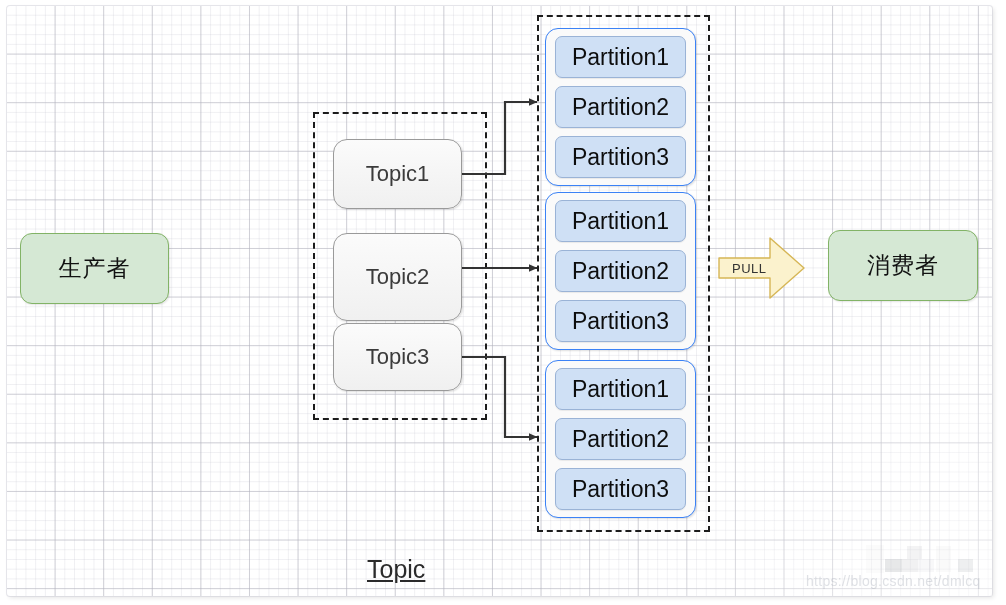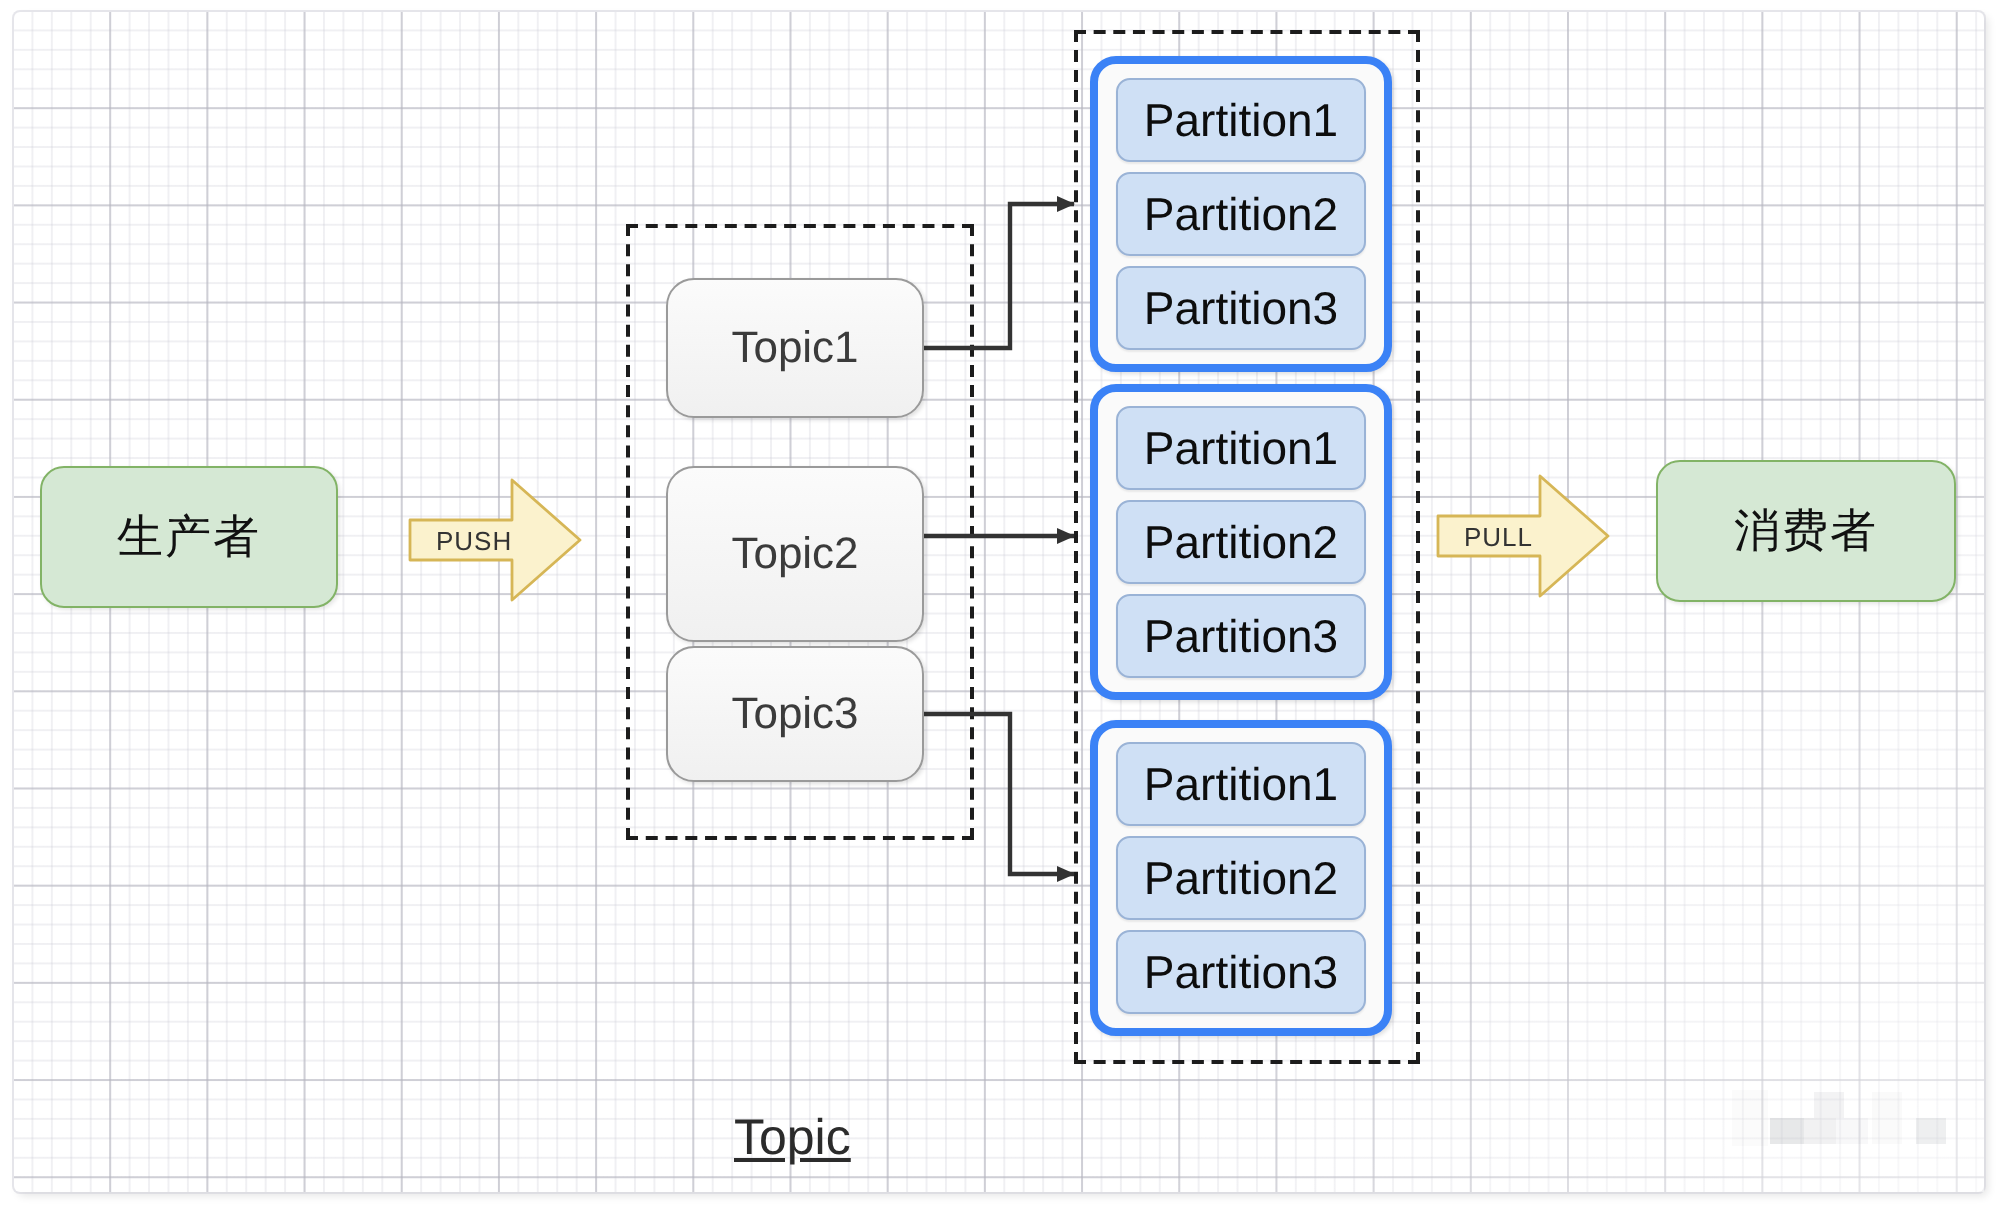--- a/index.html
+++ b/index.html
@@ -68,21 +68,21 @@
     position:absolute;
     box-sizing:border-box;
     border:2px dashed #1c1c1c;
     background:transparent;
   }
 
   .partition-group{
     position:absolute;
     box-sizing:border-box;
     background:#fafafa;
-    border:4px solid #3b82f6;
+    border:1px solid #3b82f6;
     border-radius:13px;
     box-shadow:1px 1px 2px rgba(0,0,0,.13);
     display:flex;
     flex-direction:column;
     justify-content:space-between;
     padding:7px 9px;
   }
   .partition-item{
     box-sizing:border-box;
     height:42px;
@@ -150,26 +150,20 @@
 
     <path d="M462,268 L537,268" fill="none" stroke="#333333" stroke-width="2.2" marker-end="url(#arrowhead)"></path>
 
     <path d="M462,357 L505,357 L505,437 L537,437" fill="none" stroke="#333333" stroke-width="2.2" marker-end="url(#arrowhead)"></path>
   </svg>
 
   <div class="node endpoint-box" style="left:20px;top:233px;width:149px;height:71px;">
     <span>生产者</span>
   </div>
 
-  <div class="block-arrow" style="left:204px;top:238px;width:88px;height:64px;">
-    <svg width="88" height="64" viewBox="0 0 88 64">
-      <path d="M1,22 L52,22 L52,2 L86,32 L52,62 L52,42 L1,42 Z" fill="#fbf2cd" stroke="#d6b656" stroke-width="1.4" stroke-linejoin="round"></path>
-    </svg>
-    <span class="ba-label">PUSH</span>
-  </div>
 
   <div class="node topic-box" style="left:333px;top:139px;width:129px;height:70px;">
     <span>Topic1</span>
   </div>
   <div class="node topic-box" style="left:333px;top:233px;width:129px;height:88px;">
     <span>Topic2</span>
   </div>
   <div class="node topic-box" style="left:333px;top:323px;width:129px;height:68px;">
     <span>Topic3</span>
   </div>
@@ -227,14 +221,15 @@
 
   <div>
     <div class="wm-block" style="left:885px;top:559px;width:17px;height:13px;opacity:.85;"></div>
     <div class="wm-block" style="left:902px;top:559px;width:16px;height:13px;opacity:.5;"></div>
     <div class="wm-block" style="left:918px;top:559px;width:16px;height:13px;opacity:.25;"></div>
     <div class="wm-block" style="left:907px;top:546px;width:15px;height:13px;opacity:.45;"></div>
     <div class="wm-block" style="left:936px;top:546px;width:15px;height:26px;opacity:.2;"></div>
     <div class="wm-block" style="left:958px;top:559px;width:15px;height:13px;opacity:.6;"></div>
     <div class="wm-block" style="left:866px;top:545px;width:18px;height:28px;opacity:.16;"></div>
   </div>
+  <div id="watermark">https://blog.csdn.net/dmlcq</div>
 
 </div>
 
 </body></html>

